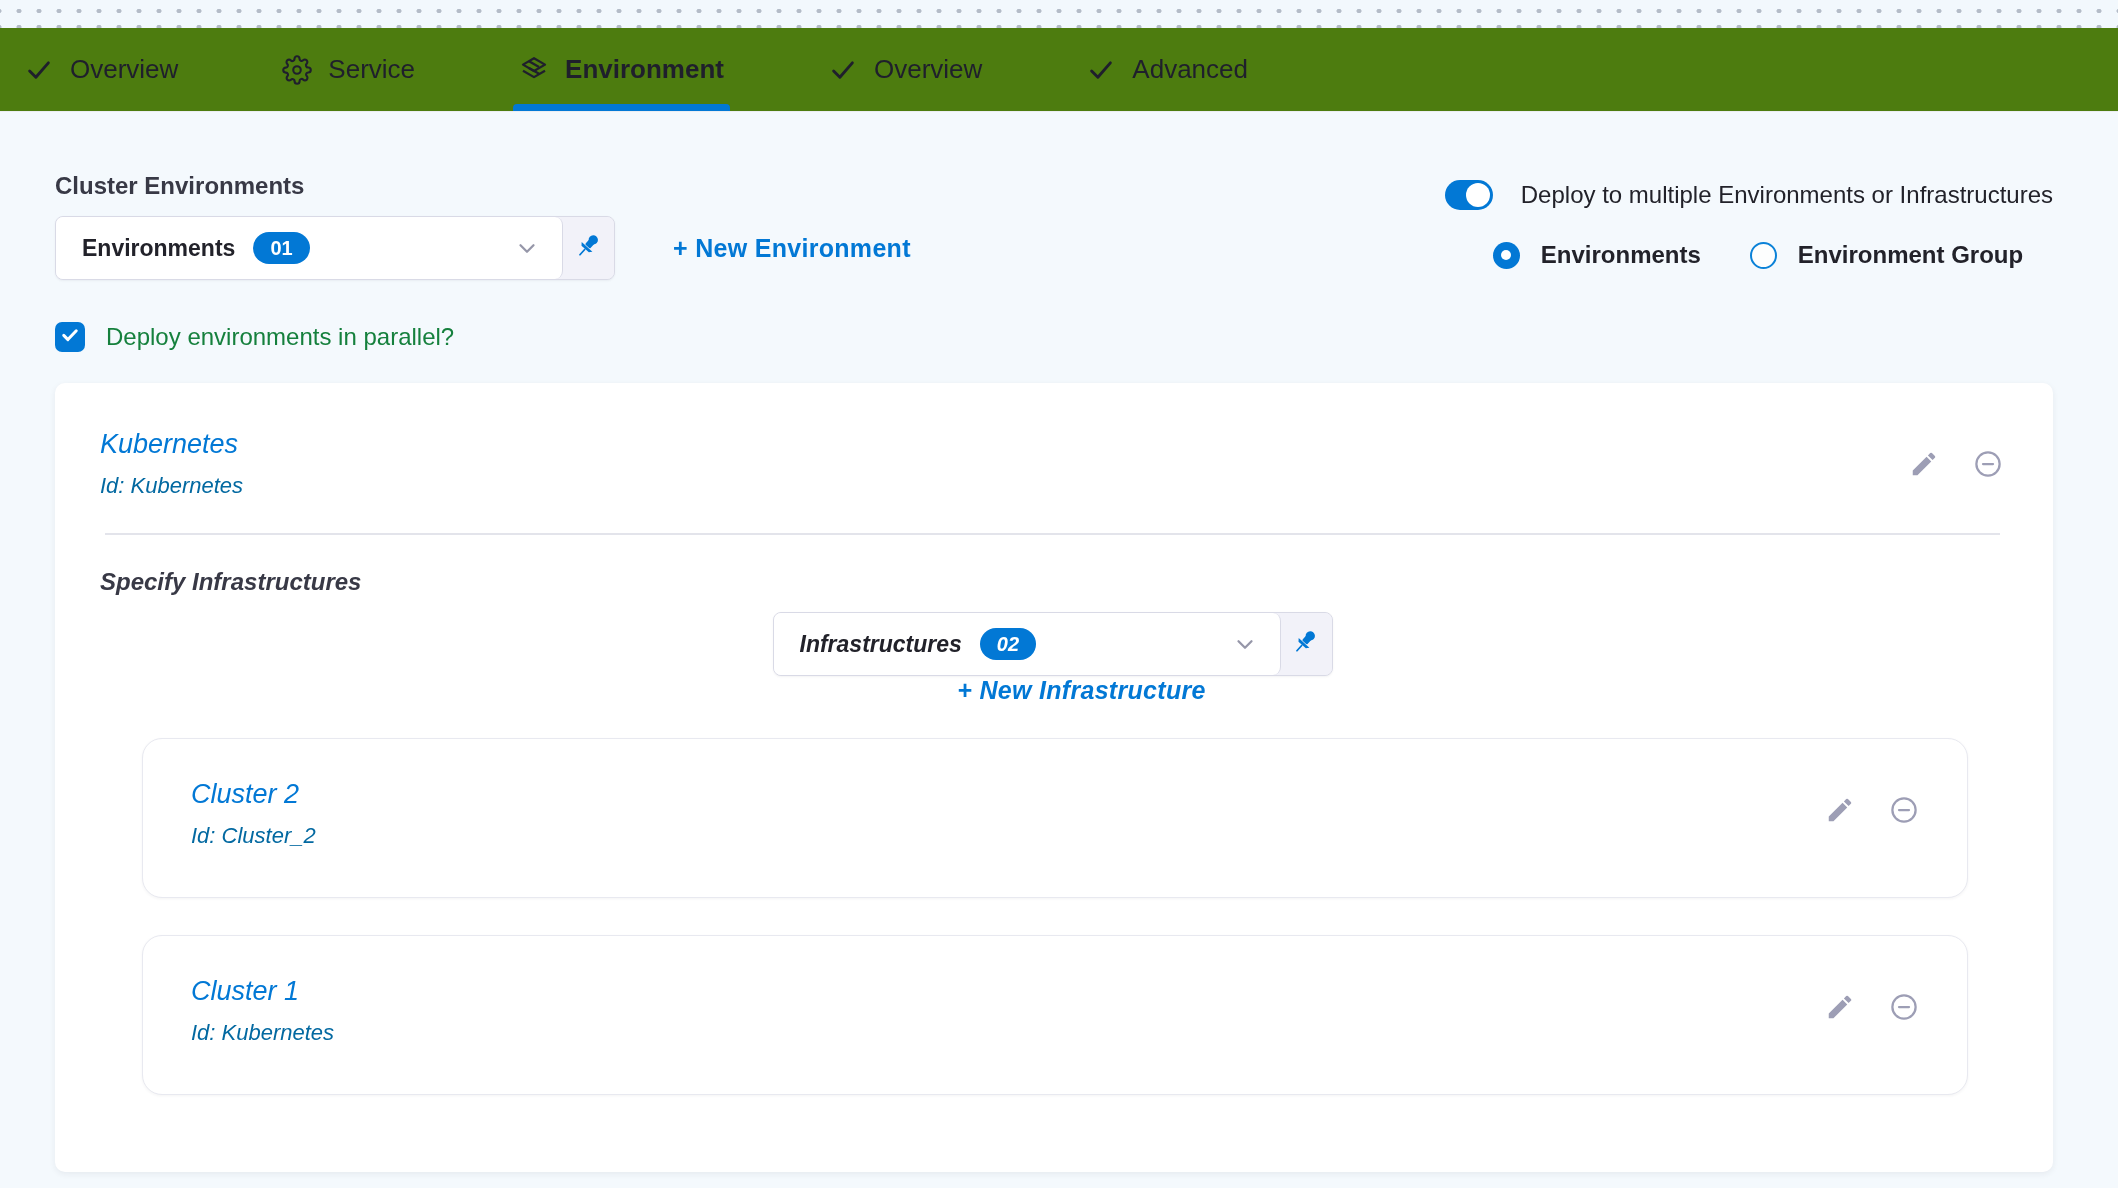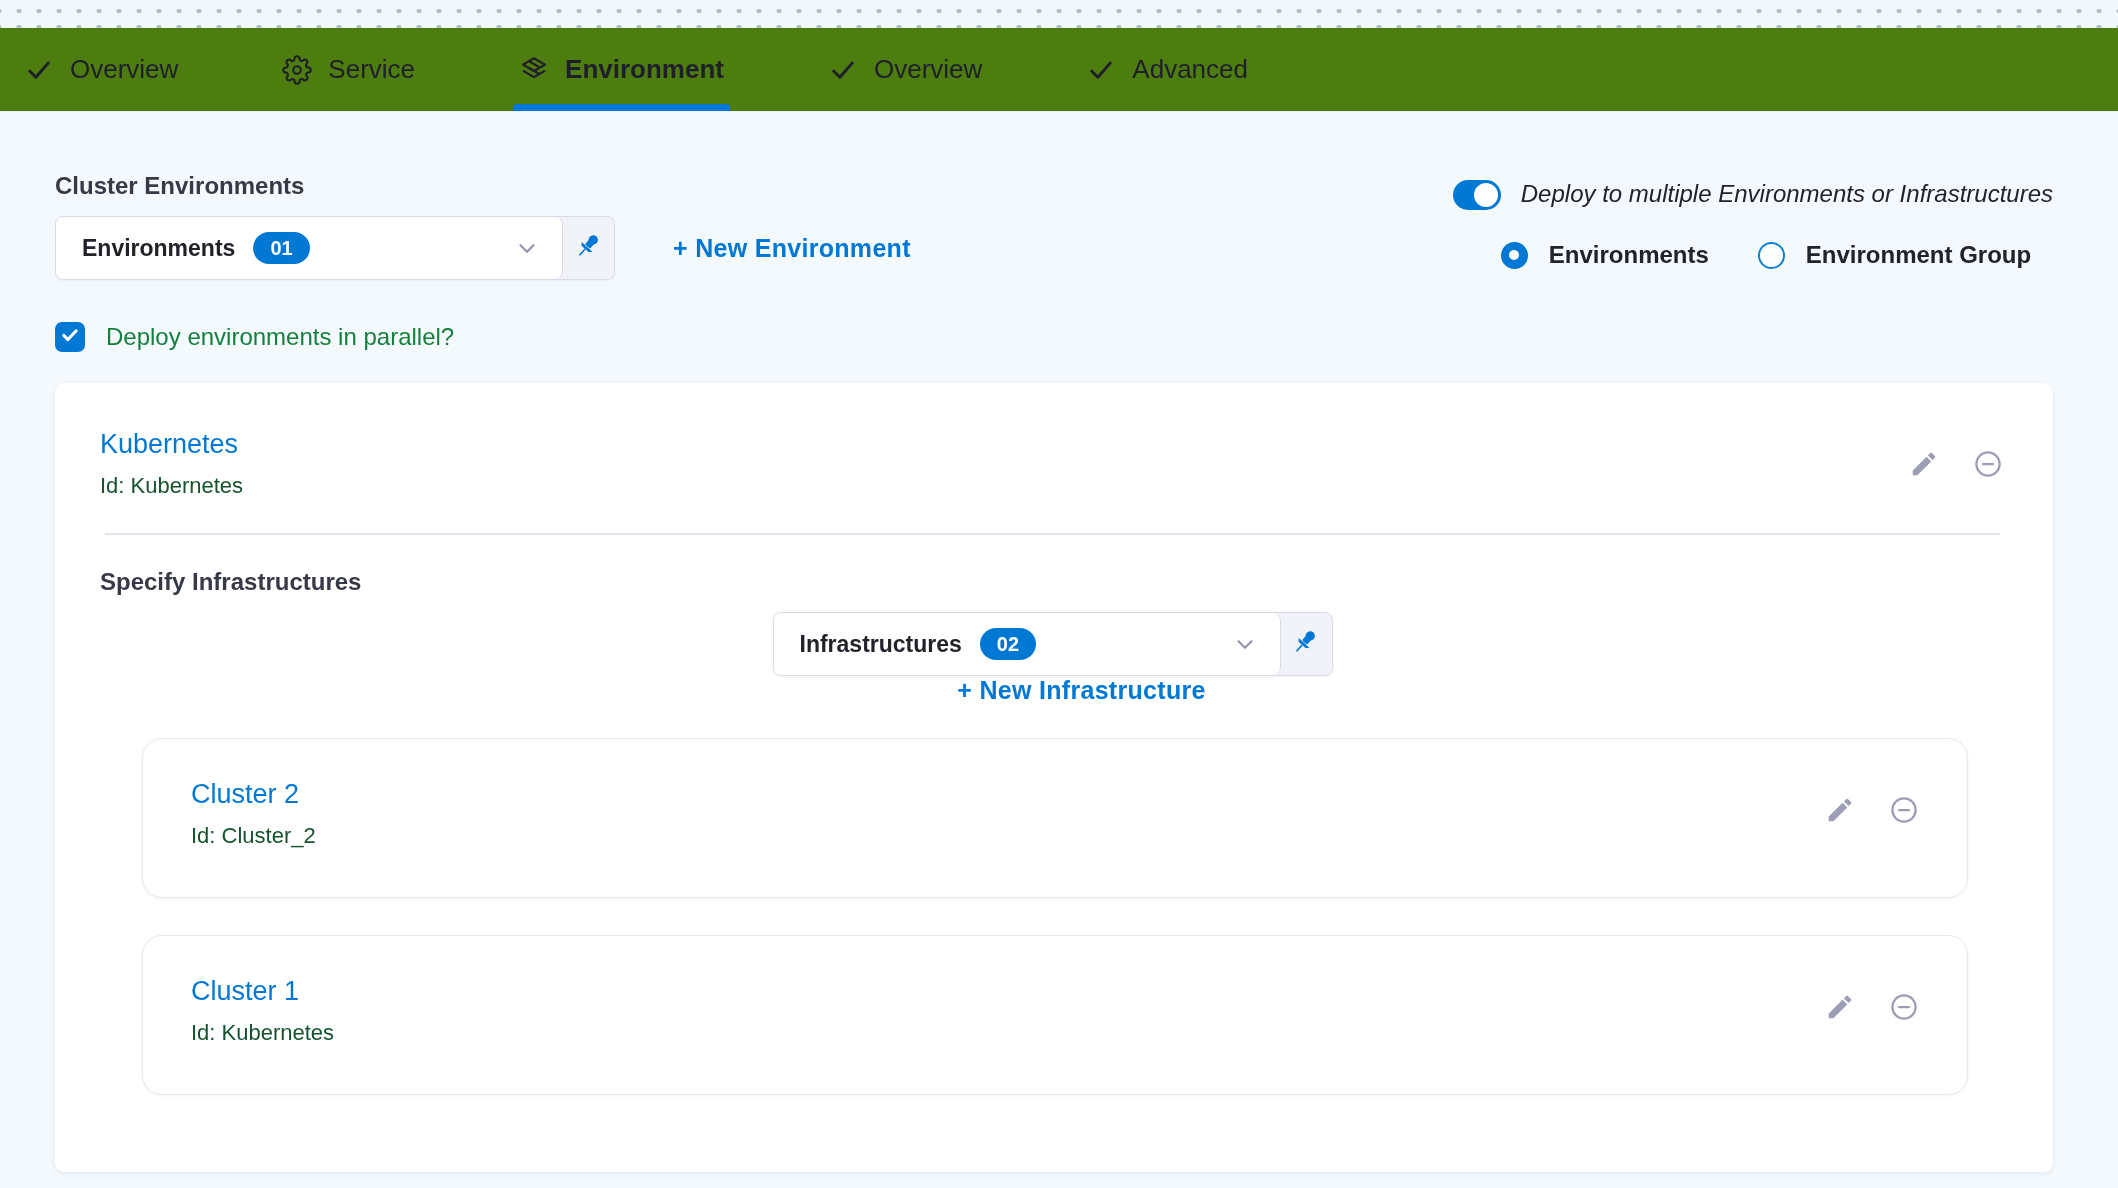--- a/index.html
+++ b/index.html
@@ -129,21 +129,21 @@
   }
 
   
   .env-right {
     position: absolute;
     top: 68px;
     right: 65px;
     display: flex;
     flex-direction: column;
   }
-  .toggle-row { display: flex; align-items: flex-start; gap: 20px; font-style: italic; }
+  .toggle-row { display: flex; align-items: center; gap: 28px; }
   .toggle {
     width: 48px; height: 30px;
     border-radius: 15px;
     background: #0278d5;
     position: relative;
     cursor: pointer;
     flex: none;
   }
   .toggle .knob {
     position: absolute;
@@ -207,36 +207,37 @@
   .checkbox svg { width: 20px; height: 20px; }
   .checkbox-label { font-size: 24px; color: #15803d; }
 
   
   .env-card {
     margin-top: 31px;
     background: #ffffff;
     border-radius: 10px;
     box-shadow: 0 2px 6px rgba(40,41,61,0.07);
     padding: 46px 48px 77px 45px;
+    font-style: italic;
   }
   .card-head {
     display: flex;
     align-items: flex-start;
     justify-content: space-between;
   }
   .entity-name {
     font-size: 27px;
     font-weight: 500;
     color: #0278d5;
     cursor: pointer;
   }
   .entity-id {
     margin-top: 13px;
     font-size: 22px;
-    color: #14532d;
+    color: #0369a1;
   }
   .card-actions {
     display: flex;
     align-items: center;
     gap: 34px;
     margin-top: 20px;
     margin-right: 2px;
   }
   .icon-btn { cursor: pointer; display: flex; align-items: center; }
   .icon-btn svg { width: 30px; height: 30px; }

